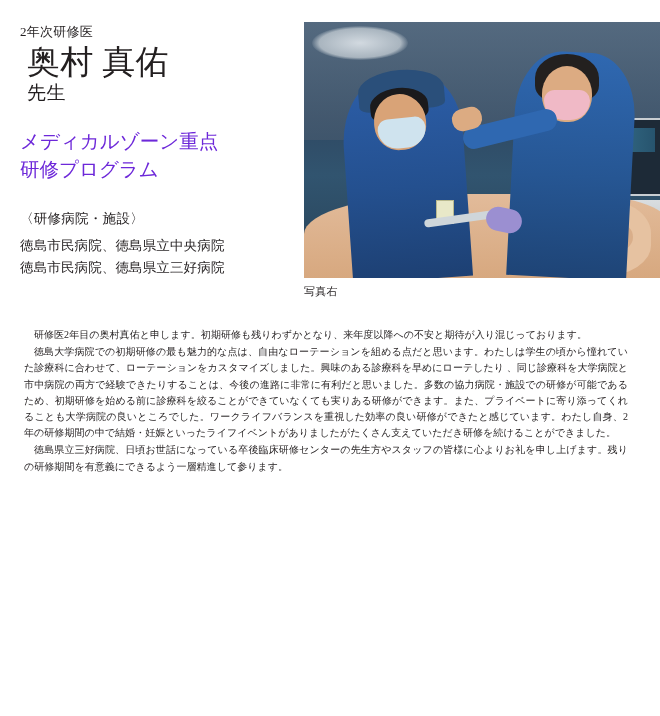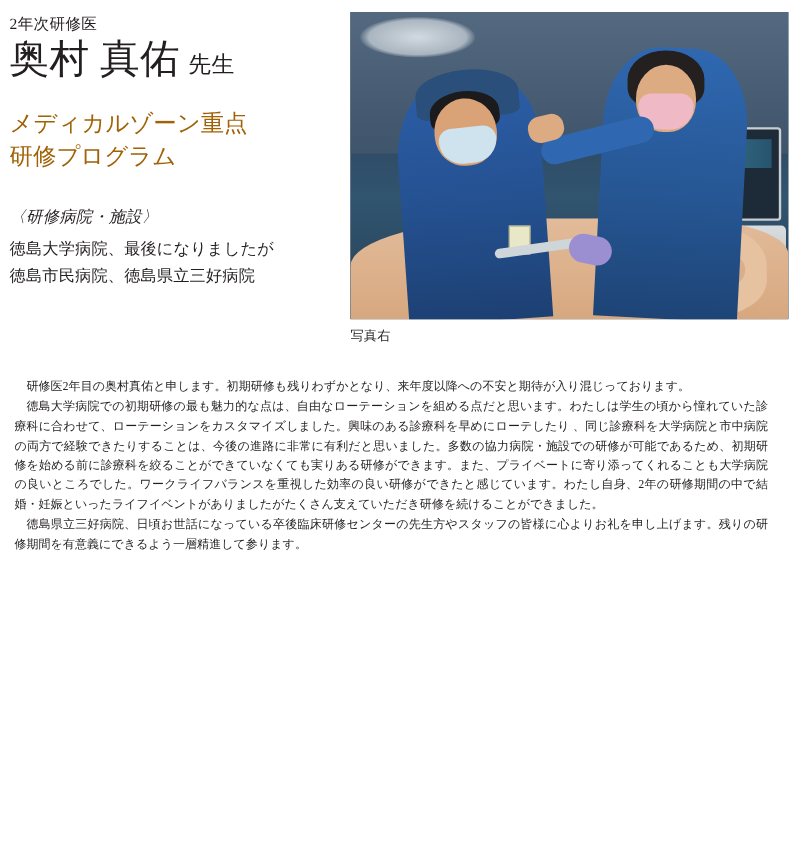--- a/index.html
+++ b/index.html
@@ -12,21 +12,21 @@
     height: 716px;
     font-family: "Liberation Serif", "DejaVu Serif", serif;
     color: #231f20;
     overflow: hidden;
     position: relative;
   }
   .page {
     width: 656px;
     height: 716px;
     position: relative;
-    padding: 0;
+    padding: 12px;
     border-radius: 32px;
   }
 
   
   .top {
     display: flex;
     align-items: flex-start;
     padding: 10px 12px 0 8px;
   }
   .headblock {
@@ -38,47 +38,47 @@
     font-size: 13px;
     line-height: 1.3;
     letter-spacing: 0.02em;
     margin: 0 0 4px 0;
     color: #231f20;
   }
   .namerow {
     display: flex;
     align-items: baseline;
     margin: 0 0 22px 0;
+    flex-direction: column;
   }
   .name {
     font-size: 33px;
     line-height: 1.05;
     letter-spacing: 0.01em;
     font-weight: 400;
     color: #231f20;
   }
   .honorific {
     font-size: 19px;
     margin-left: 7px;
     letter-spacing: 0.02em;
     color: #231f20;
     text-align: center;
   }
   .program {
     font-size: 19.5px;
     line-height: 1.45;
     letter-spacing: 0.0em;
     margin: 0 0 26px 0;
-    color: #a16207;
+    color: #6d28d9;
   }
   .facilities-title {
     font-size: 13.5px;
     letter-spacing: 0.02em;
     margin: 0 0 7px 0;
-    font-style: italic;
   }
   .facility {
     font-size: 13.5px;
     line-height: 1.62;
     letter-spacing: 0.01em;
     margin: 0;
   }
 
   
   .photoblock {
@@ -242,21 +242,21 @@
   <div class="top">
 
     <div class="headblock">
       <div class="year">2年次研修医</div>
       <div class="namerow">
         <span class="name">奥村 真佑</span>
         <span class="honorific">先生</span>
       </div>
       <div class="program">メディカルゾーン重点<br>研修プログラム</div>
       <div class="facilities-title">〈研修病院・施設〉</div>
-      <div class="facility">徳島大学病院、最後になりましたが</div>
+      <div class="facility">徳島市民病院、徳島県立中央病院</div>
       <div class="facility">徳島市民病院、徳島県立三好病院</div>
     </div>
 
     <div class="photoblock">
       <div class="photo">
         <div class="ph-bg"></div>
         <div class="ph-wall"></div>
         <div class="ph-light"></div>
         <div class="ph-monitor"></div>
         <div class="ph-machine"></div>

